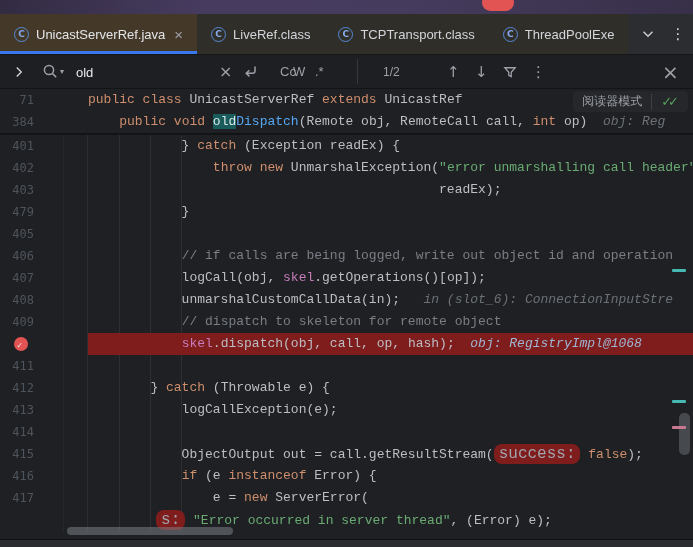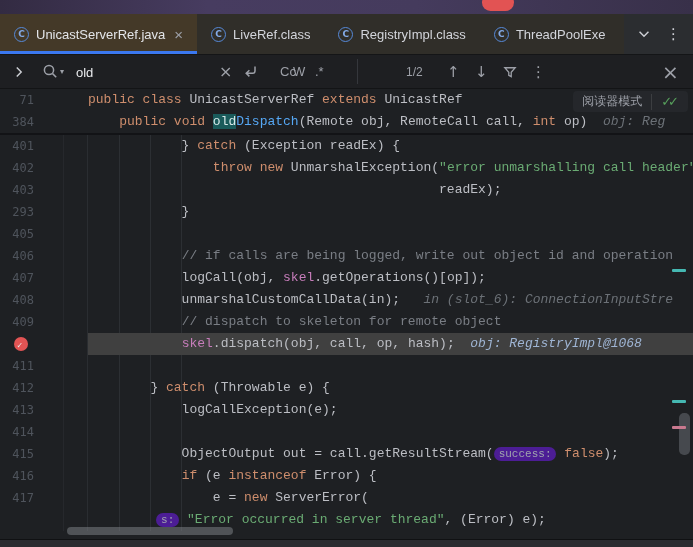--- a/index.html
+++ b/index.html
@@ -40,31 +40,31 @@
   
   .mono{font-family:"DejaVu Sans Mono",monospace;}
   .sticky{position:absolute;left:0;top:89px;width:693px;height:44px;background:#1e2023;
     border-bottom:2px solid #121316;box-sizing:content-box;z-index:3;}
   .code-body{position:absolute;left:0;top:135px;width:693px;height:396px;background:#1e2023;}
   .guide{position:absolute;top:0;bottom:0;width:1px;background:#2c2f33;}
   .line{position:relative;display:flex;height:22px;line-height:22px;white-space:pre;}
   .gutter{flex:0 0 88px;box-sizing:border-box;display:flex;align-items:center;}
   .lnum{display:inline-block;width:34px;text-align:right;color:#4f545c;font-size:12px;}
   .code{flex:1;overflow:hidden;font-size:13px;color:#bcbec4;font-family:Liberation Mono, monospace;}
-  .line.current .code{background:#404040;}
+  .line.current .code{background:#7f1d1d;}
   .bp{display:inline-block;position:relative;width:14px;height:14px;margin-left:14px;border-radius:50%;background:#e25454;}
   .bp::after{content:"\2713";position:absolute;left:3px;top:-3px;font-size:9px;color:#e8eaed;}
   .tok-kw{color:#cf8e6d;}
   .tok-cmt{color:#7a7e85;text-align:center;}
   .tok-str{color:#6aab73;}
   .tok-field{color:#c77dbb;}
   .tok-mdecl{color:#56a8f5;margin-top:44px;}
   .tok-hint{color:#6c7177;font-style:italic;}
   .tok-hintcur{color:#9fb5d4;font-style:italic;}
-  .tok-pill{background:#4c1d95;color:#9fa4ad;border-radius:8px;padding:1px 5px;font-size:11px;}
+  .tok-pill{background:#7f1d1d;color:#9fa4ad;border-radius:8px;padding:1px 5px;font-size:16px;}
   .tok-match{background:#1a5b5b;color:#d5e8e8;}
   
   .reader-widget{position:absolute;top:2px;right:5px;display:flex;align-items:center;gap:9px;
     background:#25272b;border-radius:4px;padding:2px 9px;z-index:4;}
   .reader-label{color:#9da0a8;font-size:12px;}
   .widget-div{width:1px;height:16px;background:#3c3e41;}
   .dbl-check{color:#57a05c;font-size:13px;font-weight:bold;letter-spacing:-4px;padding-right:4px;font-family:"DejaVu Sans",sans-serif;}
   
   .stripe-mark{position:absolute;left:672px;width:14px;height:3px;border-radius:1px;z-index:5;}
   .vthumb{position:absolute;left:679px;top:413px;width:11px;height:42px;background:rgba(120,124,130,.45);border-radius:5px;z-index:5;}
@@ -86,21 +86,21 @@
           <span class="tab-icon">C</span>
           <span>UnicastServerRef.java</span>
           <span class="tab-close">×</span>
         </div>
         <div class="tab">
           <span class="tab-icon">C</span>
           <span>LiveRef.class</span>
         </div>
         <div class="tab">
           <span class="tab-icon">C</span>
-          <span>RegistryImpl.class</span>
+          <span>TCPTransport.class</span>
         </div>
         <div class="tab">
           <span class="tab-icon">C</span>
           <span>ThreadPoolExe</span>
         </div>
       </div>
     <div class="tab-controls">
       <span class="icon-btn">
         <svg width="16" height="16" viewBox="0 0 18 18">
             <polyline points="4,6.5 9,11.5 14,6.5" fill="none" stroke="#ced0d6" stroke-width="1.6"></polyline>
@@ -127,21 +127,21 @@
     <span class="abs clear-x" style="left:219px;">×</span>
     <span class="abs" style="left:242px;">
       <svg width="17" height="17" viewBox="0 0 17 17">
           <path d="M13 3.5 v4.5 a2.3 2.3 0 0 1 -2.3 2.3 H4.6 M7.4 7.2 l-3.2 3.1 3.2 3.1" fill="none" stroke="#9da0a8" stroke-width="1.5"></path>
         </svg>
     </span>
     <span class="abs toggle" style="left:280px;">Cc</span>
     <span class="abs toggle" style="left:293px;">W</span>
     <span class="abs toggle" style="left:315px;">.*</span>
     <div class="find-divider"></div>
-    <span class="abs count" style="left:406px;">1/2</span>
+    <span class="abs count" style="left:383px;">1/2</span>
     <span class="abs uarrow" style="left:447px;">↑</span>
     <span class="abs darrow" style="left:475px;">↓</span>
     <span class="abs" style="left:502px;">
       <svg width="16" height="16" viewBox="0 0 17 17">
           <path d="M3 4 h11 l-4.2 4.8 v4.6 l-2.6 -1.4 v-3.2 z" fill="none" stroke="#9da0a8" stroke-width="1.4"></path>
         </svg>
     </span>
     <span class="abs kebab" style="left:531px;">⋮</span>
     <span class="abs close-x" style="left:662px;">×</span>
   </div>
@@ -158,21 +158,21 @@
 
   <div class="code-body mono" id="code-body">
     <div class="guide" style="left:63px;background:#26282c;"></div>
     <div class="guide" style="left:87px;background:#2a2d31;"></div>
     <div class="guide" style="left:119px;"></div>
     <div class="guide" style="left:150px;"></div>
     <div class="guide" style="left:181px;"></div>
   <div class="line"><div class="gutter"><span class="lnum">401</span></div><div class="code"><span>            } </span><span class="tok-kw">catch</span><span> (Exception readEx) {</span></div></div>
       <div class="line"><div class="gutter"><span class="lnum">402</span></div><div class="code"><span>                </span><span class="tok-kw">throw new </span><span>UnmarshalException(</span><span class="tok-str">"error unmarshalling call header",</span></div></div>
       <div class="line"><div class="gutter"><span class="lnum">403</span></div><div class="code"><span>                                             readEx);</span></div></div>
-      <div class="line"><div class="gutter"><span class="lnum">293</span></div><div class="code"><span>            }</span></div></div>
+      <div class="line"><div class="gutter"><span class="lnum">479</span></div><div class="code"><span>            }</span></div></div>
       <div class="line"><div class="gutter"><span class="lnum">405</span></div><div class="code"></div></div>
       <div class="line"><div class="gutter"><span class="lnum">406</span></div><div class="code"><span>            </span><span class="tok-cmt">// if calls are being logged, write out object id and operation</span></div></div>
       <div class="line"><div class="gutter"><span class="lnum">407</span></div><div class="code"><span>            logCall(obj, </span><span class="tok-field">skel</span><span>.getOperations()[op]);</span></div></div>
       <div class="line"><div class="gutter"><span class="lnum">408</span></div><div class="code"><span>            unmarshalCustomCallData(in);</span><span>   </span><span class="tok-hint">in (slot_6): ConnectionInputStre</span></div></div>
       <div class="line"><div class="gutter"><span class="lnum">409</span></div><div class="code"><span>            </span><span class="tok-cmt">// dispatch to skeleton for remote object</span></div></div>
       <div class="line current"><div class="gutter"><span class="bp"></span></div><div class="code"><span>            </span><span class="tok-field">skel</span><span>.dispatch(obj, call, op, hash);</span><span>  </span><span class="tok-hintcur">obj: RegistryImpl@1068</span></div></div>
       <div class="line"><div class="gutter"><span class="lnum">411</span></div><div class="code"></div></div>
       <div class="line"><div class="gutter"><span class="lnum">412</span></div><div class="code"><span>        } </span><span class="tok-kw">catch</span><span> (Throwable e) {</span></div></div>
       <div class="line"><div class="gutter"><span class="lnum">413</span></div><div class="code"><span>            logCallException(e);</span></div></div>
       <div class="line"><div class="gutter"><span class="lnum">414</span></div><div class="code"></div></div>

